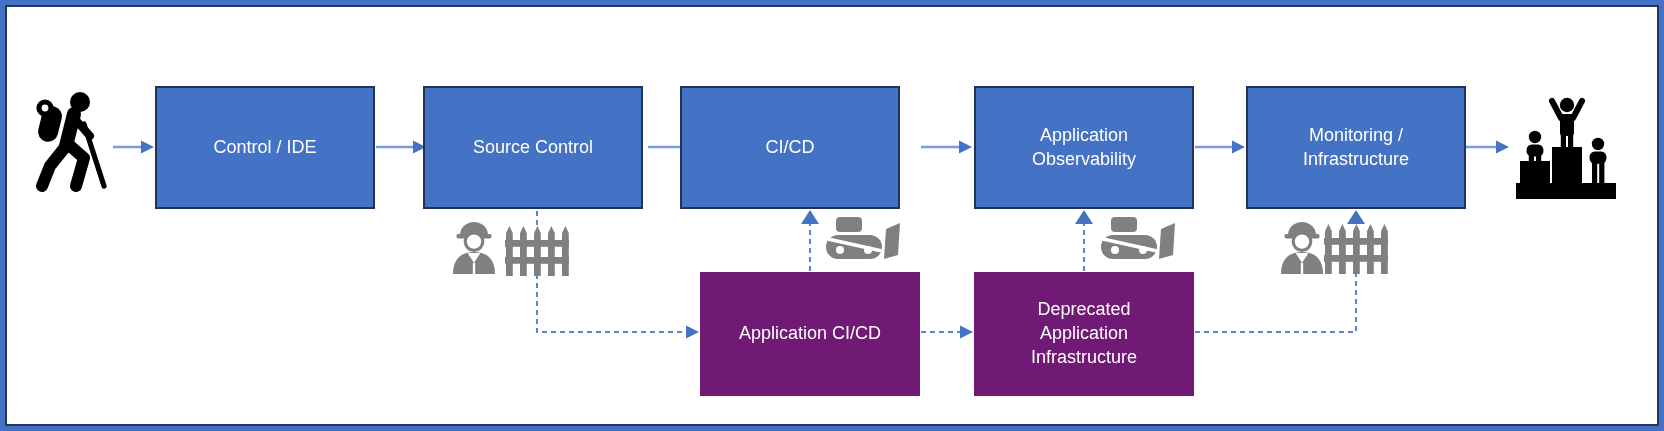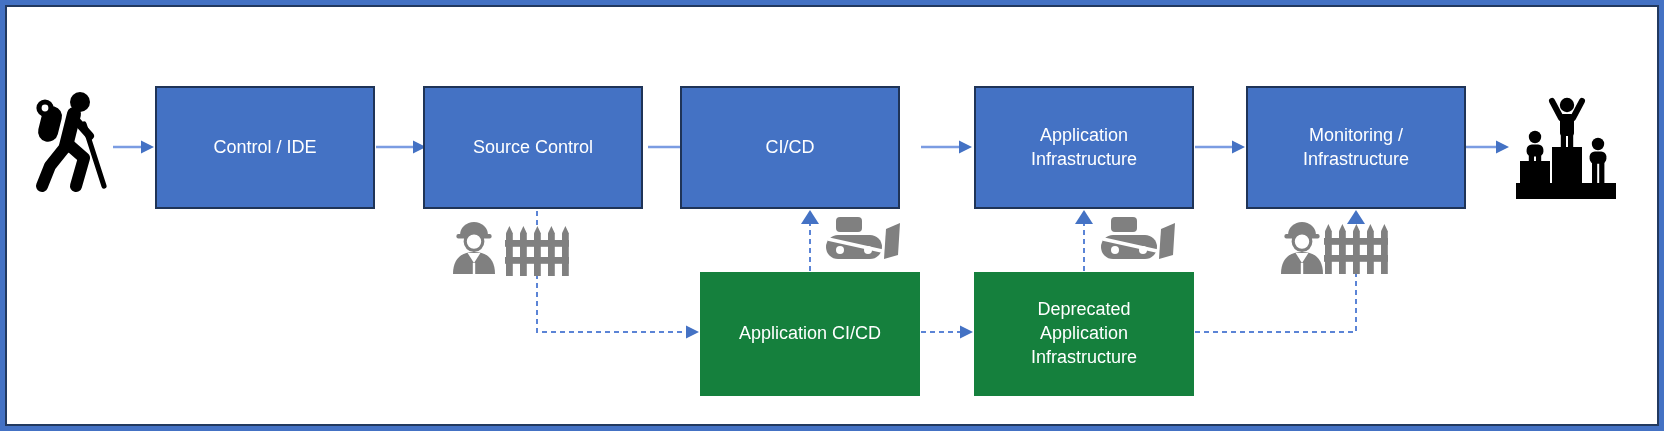--- a/index.html
+++ b/index.html
@@ -3,21 +3,21 @@
 <meta charset="utf-8">
 <style>
   html,body{margin:0;padding:0;background:#fff;}
   body{width:1664px;height:431px;position:relative;overflow:hidden;
        font-family:"Liberation Sans", sans-serif;}
   .frame{position:absolute;inset:0;border:5px solid #4472C4;
          box-shadow:inset 0 0 0 2px #22395F;box-sizing:border-box;}
   .box{position:absolute;top:86px;width:220px;height:123px;
        background:#4472C4;border:2px solid #1F3457;box-sizing:border-box;
        display:flex;align-items:center;justify-content:center;text-align:center;}
-  .box.deprecated{top:272px;height:124px;background:#15803d;border:none;}
+  .box.deprecated{top:272px;height:124px;background:#701a75;border:none;}
   .box-label{color:#FFFFFF;font-size:18px;line-height:1.32;max-width:164px;}
   .box-label.narrow{max-width:128px;}
   .arrows{position:absolute;left:0;top:0;pointer-events:none;}
   .shaft{stroke:#7B9CE2;stroke-width:2.5;fill:none;}
   .head{fill:#4472C4;stroke:none;}
   .dash{stroke:#5B84D6;stroke-width:2;fill:none;stroke-dasharray:5 4;}
   .icon{position:absolute;}
   .gray{fill:#808080;}
   .blk{fill:#000000;}
 </style>
@@ -77,21 +77,21 @@
 <div class="box" style="left:155px">
   <span class="box-label">Control / IDE</span>
 </div>
 <div class="box" style="left:423px">
   <span class="box-label">Source Control</span>
 </div>
 <div class="box" style="left:680px">
   <span class="box-label">CI/CD</span>
 </div>
 <div class="box" style="left:974px">
-  <span class="box-label">Application Infrastructure</span>
+  <span class="box-label">Application Observability</span>
 </div>
 <div class="box" style="left:1246px">
   <span class="box-label">Monitoring / Infrastructure</span>
 </div>
 
 <div class="box deprecated" style="left:700px">
   <span class="box-label">Application CI/CD</span>
 </div>
 <div class="box deprecated" style="left:974px">
   <span class="box-label narrow">Deprecated Application Infrastructure</span>

